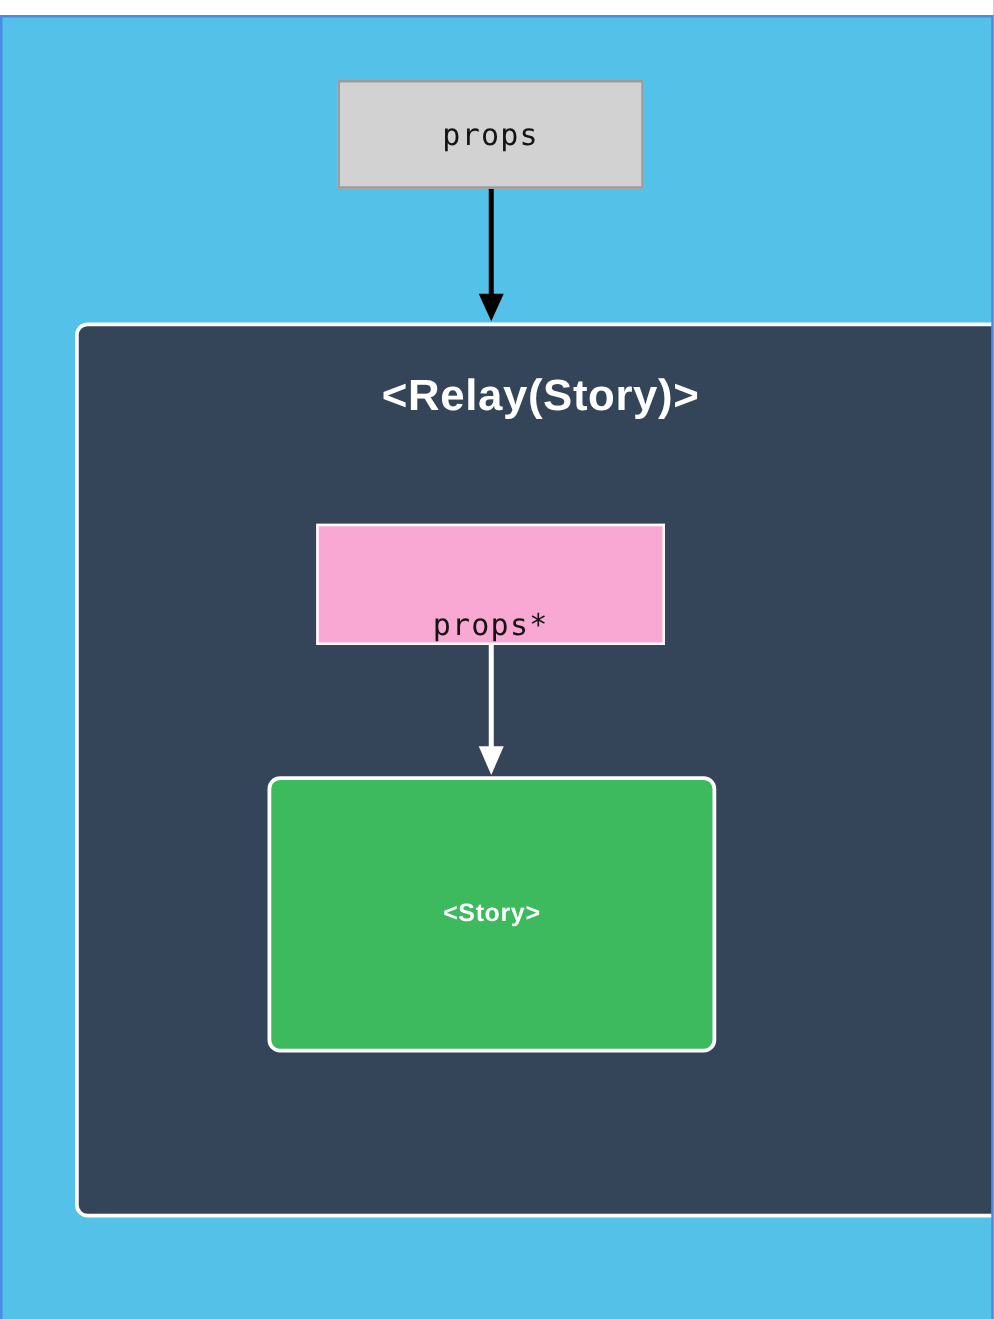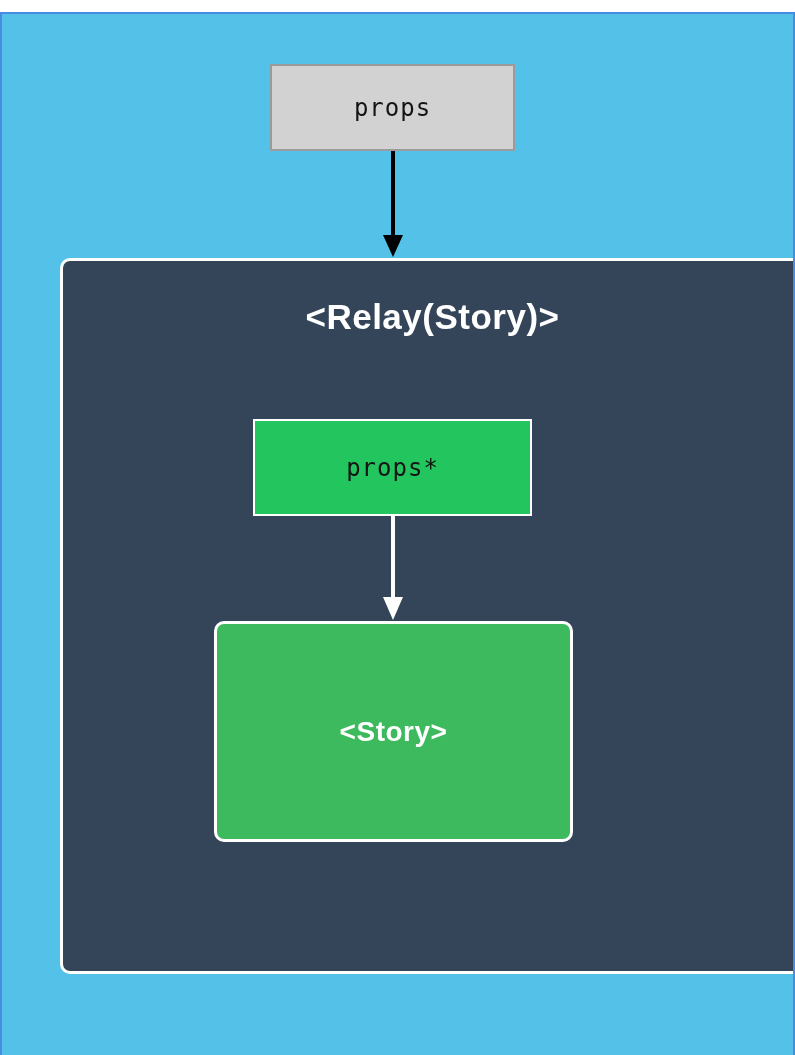--- a/index.html
+++ b/index.html
@@ -69,44 +69,44 @@
   }
 
   
   .props-star-box {
     position: absolute;
     left: 190px;
     top: 158px;
     width: 279px;
     height: 97px;
     box-sizing: border-box;
-    background: #22c55e;
+    background: #f9a8d4;
     border: 2px solid #ffffff;
     display: flex;
-    align-items: center;
+    align-items: flex-end;
     justify-content: center;
   }
 
   
   .story-box {
     position: absolute;
     left: 151px;
     top: 360px;
     width: 359px;
     height: 221px;
     box-sizing: border-box;
     background: #3dba5d;
     border: 3px solid #ffffff;
     border-radius: 10px;
     display: flex;
     align-items: center;
     justify-content: center;
   }
   .story-label {
-    font-size: 28px;
+    font-size: 20px;
     font-weight: bold;
     color: #ffffff;
     letter-spacing: 0.5px;
   }
 </style>
 </head>
 <body>
 
 <div class="canvas">
 

